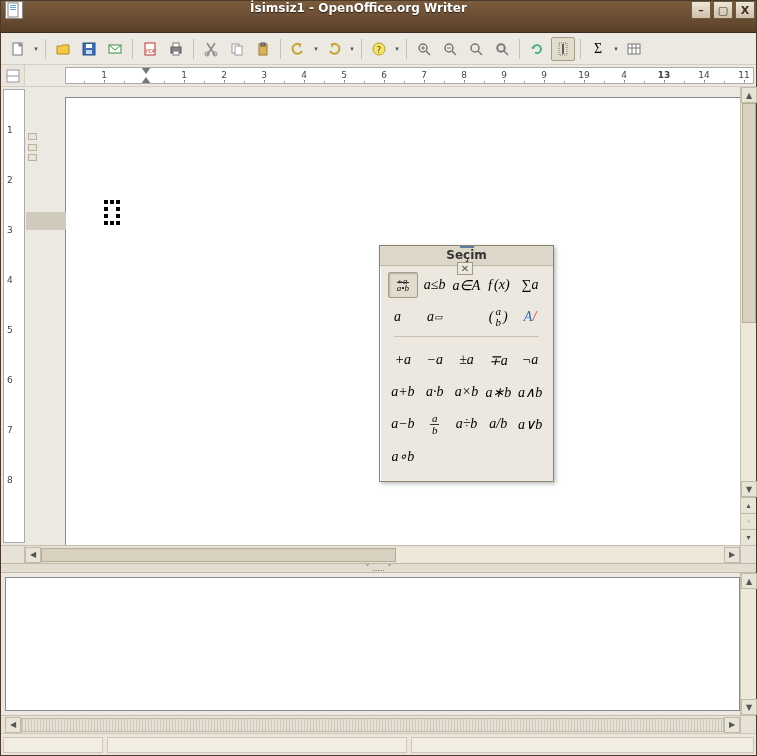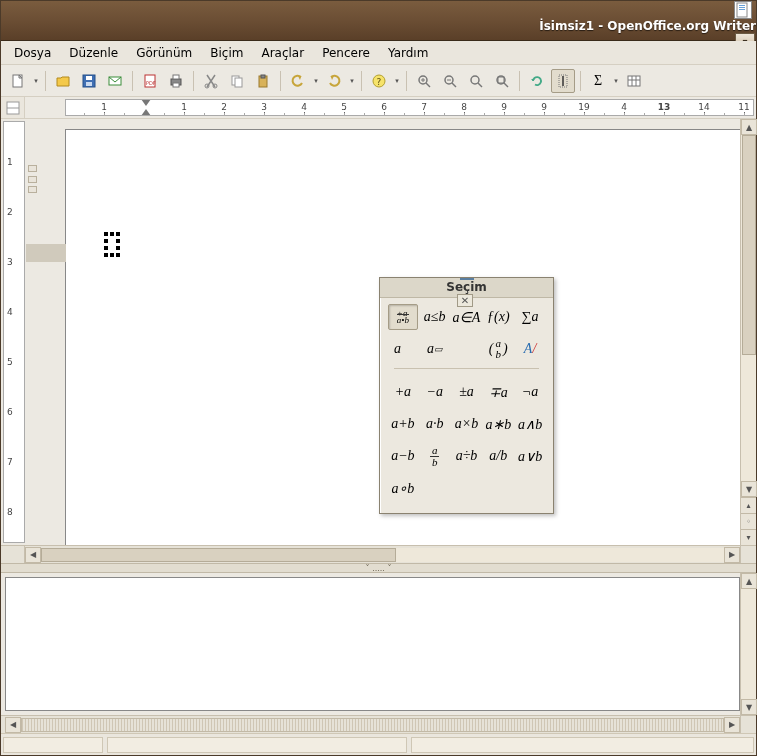--- a/index.html
+++ b/index.html
@@ -13,29 +13,28 @@
   user-select: none;
 }
 .window {
   width: 100%;
   height: 100%;
   display: flex;
   flex-direction: column;
   border: 1px solid #4b3a29;
 }
 .titlebar {
-  height: 40px;
+  height: 32px;
   background: linear-gradient(to bottom, #7a5c3e 0%, #6b4e34 50%, #5a3f28 100%);
   display: flex;
-  align-items: flex-end;
+  align-items: flex-start;
   color: #fff;
   font-weight: bold;
   font-size: 12px;
   border-bottom: 1px solid #3a2b1a;
-  flex-direction: column;
 }
 .titlebar .icon {
   width: 18px; height: 18px;
   margin: 0 4px;
   background: #fff;
   border: 1px solid #888;
   display: inline-flex;
   align-items: center;
   justify-content: center;
 }
@@ -360,29 +359,20 @@
           <rect x="4" y="5" width="6" height="1" fill="#6aa2d8"></rect>
           <rect x="4" y="7" width="6" height="1" fill="#6aa2d8"></rect>
         </svg>
     </span>
     <span class="title">İsimsiz1 - OpenOffice.org Writer</span>
     <span class="winbtn">–</span>
     <span class="winbtn">▢</span>
     <span class="winbtn">X</span>
   </div>
 
-  <div class="menubar">
-    <span class="menuitem">Dosya</span>
-    <span class="menuitem">Düzenle</span>
-    <span class="menuitem">Görünüm</span>
-    <span class="menuitem">Biçim</span>
-    <span class="menuitem">Araçlar</span>
-    <span class="menuitem">Pencere</span>
-    <span class="menuitem">Yardım</span>
-  </div>
 
   <div class="toolbar">
     <span class="tbtn" title="Yeni">
         <svg viewBox="0 0 16 16">
           <rect x="3" y="2" width="9" height="12" fill="#fff" stroke="#777"></rect>
           <path d="M9 2 L12 5 L9 5 Z" fill="#ddd" stroke="#777"></path>
         </svg>
       </span>
     <span class="tdrop">▾</span>
     <span class="tsep"></span>

